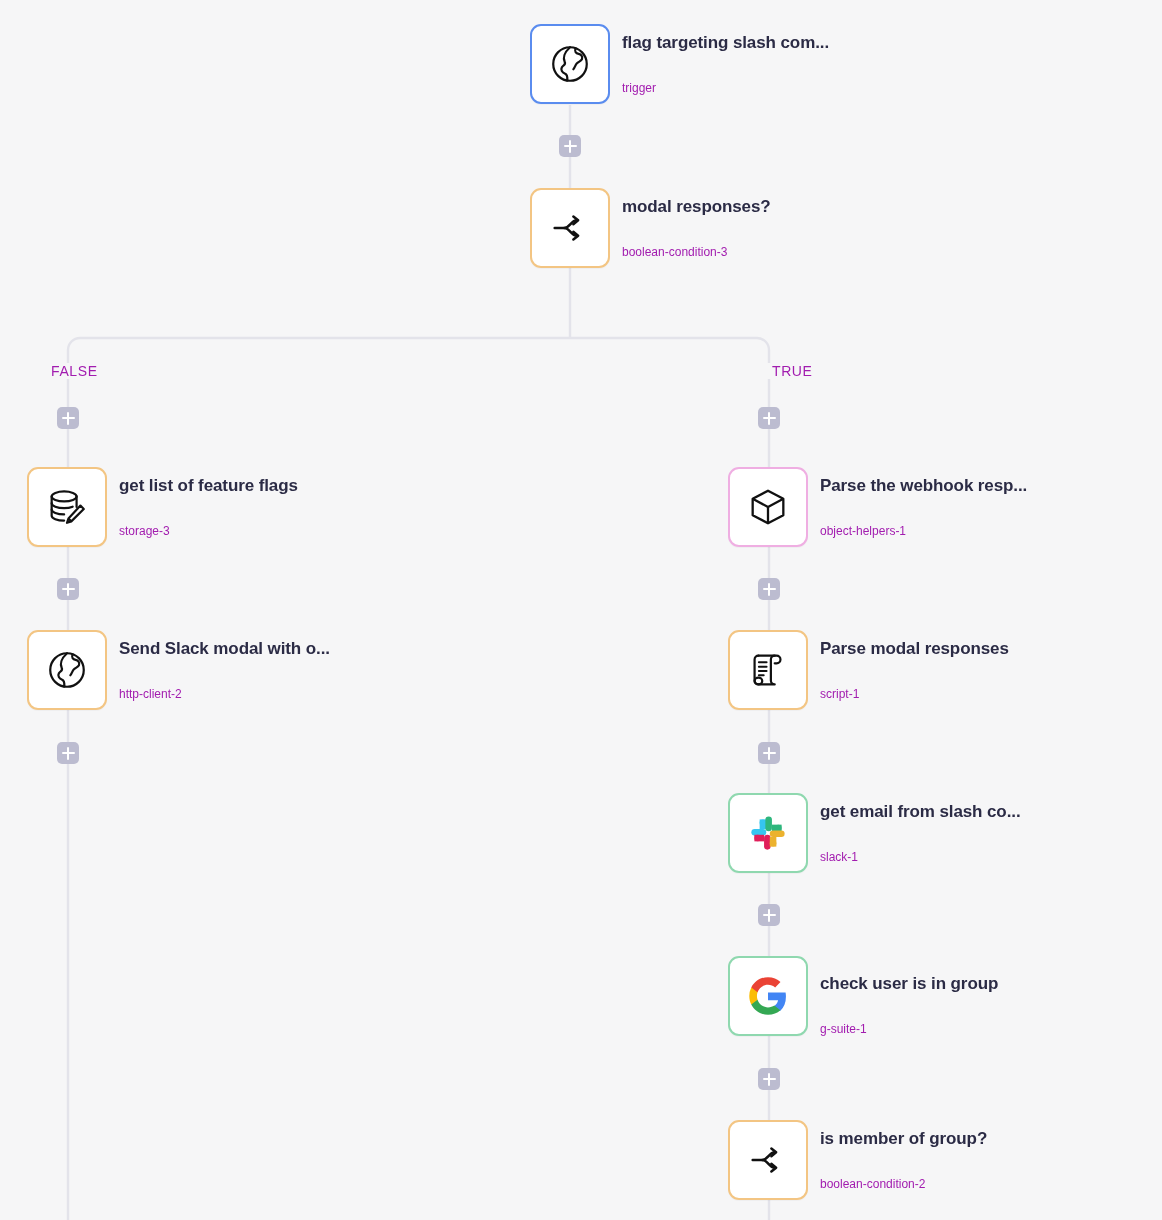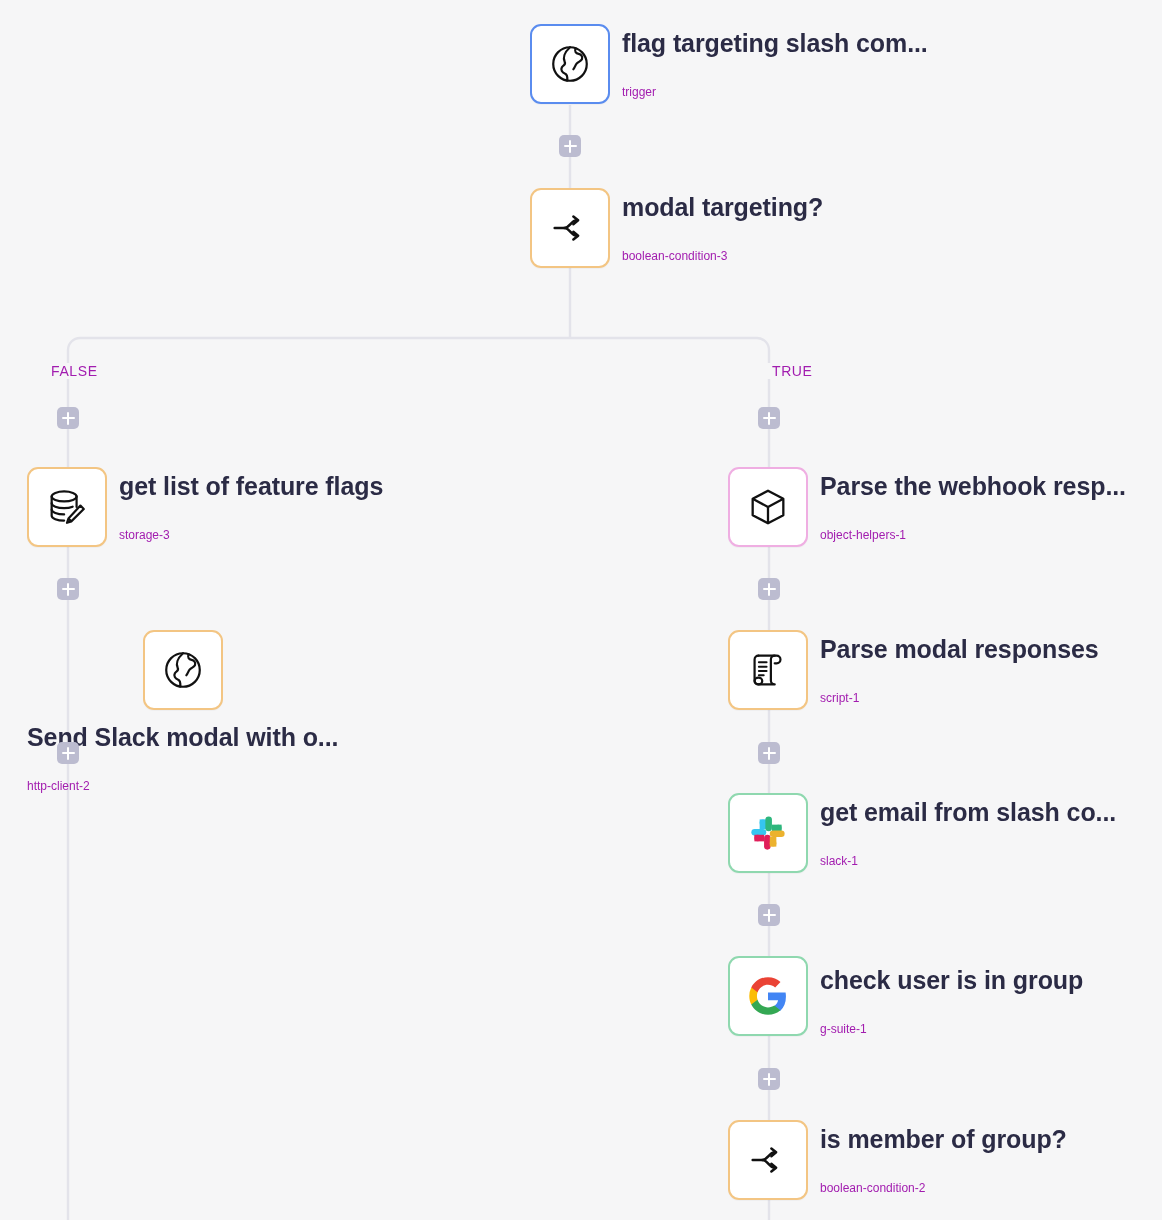--- a/index.html
+++ b/index.html
@@ -61,21 +61,21 @@
   .node-box.green   { border-color: #8fd8af; }
 
   .node-text {
     display: flex;
     flex-direction: column;
     justify-content: center;
     gap: 3px;
     min-width: 0;
   }
   .node-title {
-    font-size: 25px;
+    font-size: 17px;
     font-weight: bold;
     color: #2b2b45;
     letter-spacing: -0.1px;
     white-space: nowrap;
     line-height: 1.2;
   }
   .node-sub {
     font-size: 12px;
     color: #a21caf;
     white-space: nowrap;
@@ -201,21 +201,21 @@
   <div class="node" style="left:530px; top:188px;">
     <div class="node-box amber">
       <svg class="glyph" width="46" height="46" viewBox="0 0 48 48">
         <path d="M8 24 L18 24 C24 24 25 16 31 16" fill="none" stroke="#111" stroke-width="2.6" stroke-linecap="round"></path>
         <path d="M18 24 C24 24 25 32 31 32" fill="none" stroke="#111" stroke-width="2.6" stroke-linecap="round"></path>
         <path d="M27.5 12 L32.5 16 L27.5 20" fill="none" stroke="#111" stroke-width="2.6" stroke-linecap="round" stroke-linejoin="round"></path>
         <path d="M27.5 28 L32.5 32 L27.5 36" fill="none" stroke="#111" stroke-width="2.6" stroke-linecap="round" stroke-linejoin="round"></path>
       </svg>
     </div>
     <div class="node-text">
-      <div class="node-title">modal targeting?</div>
+      <div class="node-title">modal responses?</div>
       <div class="node-sub">boolean-condition-3</div>
     </div>
   </div>
 
   <div class="node" style="left:27px; top:467px;">
     <div class="node-box amber">
       <svg class="glyph" width="46" height="46" viewBox="0 0 48 48">
         <ellipse cx="21" cy="13" rx="13" ry="5.2" fill="none" stroke="#111" stroke-width="2.3"></ellipse>
         <path d="M8 13 L8 33 C8 35.9 13.8 38.2 21 38.2" fill="none" stroke="#111" stroke-width="2.3" stroke-linecap="round"></path>
         <path d="M34 13 L34 24" fill="none" stroke="#111" stroke-width="2.3" stroke-linecap="round"></path>
@@ -224,21 +224,21 @@
         <path d="M38 22.5 L41.5 26 L28.5 39 L24 40.5 L25.5 36 Z" fill="none" stroke="#111" stroke-width="2.3" stroke-linejoin="round"></path>
         <path d="M25.5 36 L28.5 39" fill="none" stroke="#111" stroke-width="2.3"></path>
       </svg>
     </div>
     <div class="node-text">
       <div class="node-title">get list of feature flags</div>
       <div class="node-sub">storage-3</div>
     </div>
   </div>
 
-  <div class="node" style="left:27px; top:630px;flex-direction:column;">
+  <div class="node" style="left:27px; top:630px;">
     <div class="node-box amber">
       <svg class="glyph" width="46" height="46" viewBox="0 0 48 48">
         <circle cx="24" cy="24" r="17.5" fill="none" stroke="#111" stroke-width="2.3"></circle>
         <path d="M24 6.5 C18 12 16.5 18 18.5 22 C20 25 17 25 15.5 27.5 C14 30 16 33 18.5 34 C21 35 21.5 38 21 41.2" fill="none" stroke="#111" stroke-width="2.3" stroke-linecap="round" stroke-linejoin="round"></path>
         <path d="M30 7.7 C28 11 30.5 13 33 13.5 C35.5 14 37.5 16 36.5 19 C35.8 21 33 21.5 31 23.5 C29.5 25 29 28 27.5 29.5" fill="none" stroke="#111" stroke-width="2.3" stroke-linecap="round" stroke-linejoin="round"></path>
       </svg>
     </div>
     <div class="node-text">
       <div class="node-title">Send Slack modal with o...</div>
       <div class="node-sub">http-client-2</div>

